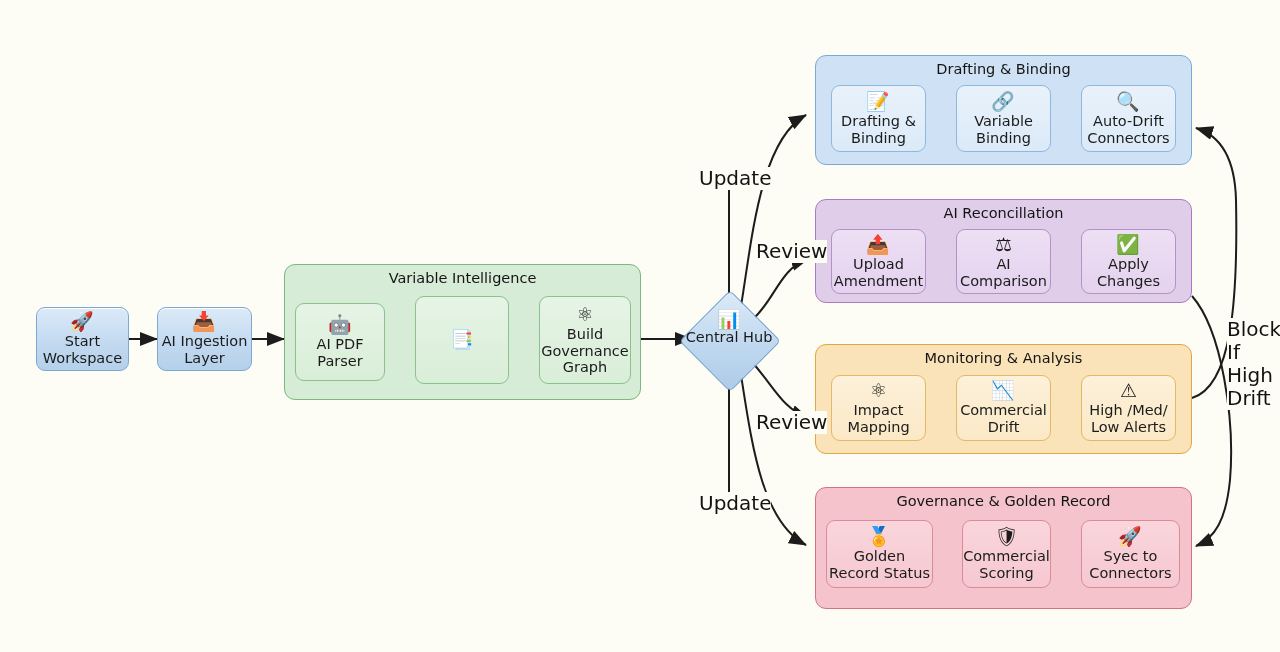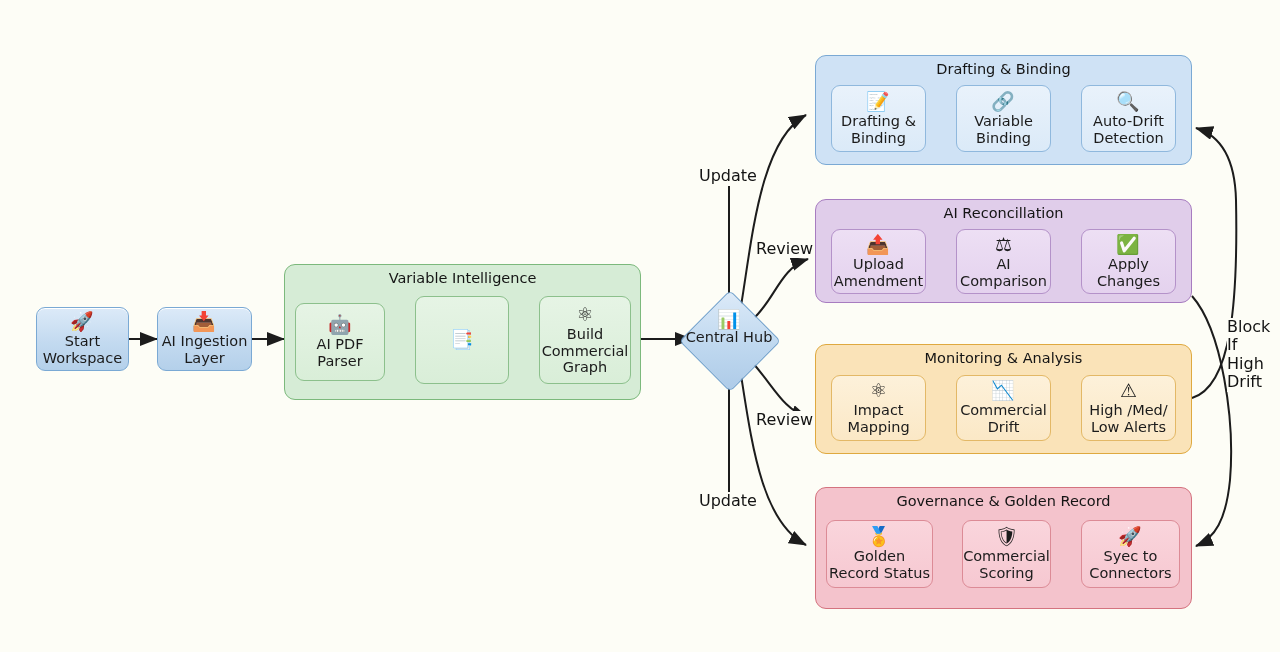--- a/index.html
+++ b/index.html
@@ -103,21 +103,21 @@
     width: 130px;
     text-align: center;
     font-size: 14.5px;
     color: #1b1b1b;
     line-height: 1.15;
   }
   .hub-lbl .ico { font-size: 19px; display:block; line-height:20px; }
 
   .edge-label {
     position: absolute;
-    font-size: 16px;
+    font-size: 20px;
     color: #131313;
     white-space: pre-line;
     text-align: center;
     z-index: 4;
     background: #fdfdf6;
     line-height: 1.15;
   }
 </style>
 </head>
 <body>
@@ -191,21 +191,21 @@
     <span class="ico">🤖</span>
     <span class="lbl">AI PDF
 Parser</span>
   </div>
   <div class="node n-green" style="left:415px; top:296px; width:94px; height:88px;">
     <span class="ico">📑</span>
   </div>
   <div class="node n-green" style="left:539px; top:296px; width:92px; height:88px;">
     <span class="ico">⚛</span>
     <span class="lbl">Build
-Commercial
+Governance
 Graph</span>
   </div>
 
   <div class="hub-wrap" style="left:694px; top:305px; width:70px; height:70px;">
     <div class="hub-dia"></div>
     <div class="hub-lbl">
       <span class="ico">📊</span>
       <span class="lbl">Central
 Hub</span>
     </div>
@@ -220,21 +220,21 @@
 Binding</span>
   </div>
   <div class="node n-bluein" style="left:956px; top:85px; width:95px; height:67px;">
     <span class="ico">🔗</span>
     <span class="lbl">Variable
 Binding</span>
   </div>
   <div class="node n-bluein" style="left:1081px; top:85px; width:95px; height:67px;">
     <span class="ico">🔍</span>
     <span class="lbl">Auto-Drift
-Detection</span>
+Connectors</span>
   </div>
 
   <div class="group g-purple" style="left:815px; top:199px; width:377px; height:104px;">
     <div class="gtitle">AI Reconcillation</div>
   </div>
   <div class="node n-purple" style="left:831px; top:229px; width:95px; height:65px;">
     <span class="ico">📤</span>
     <span class="lbl">Upload
 Amendment</span>
   </div>

